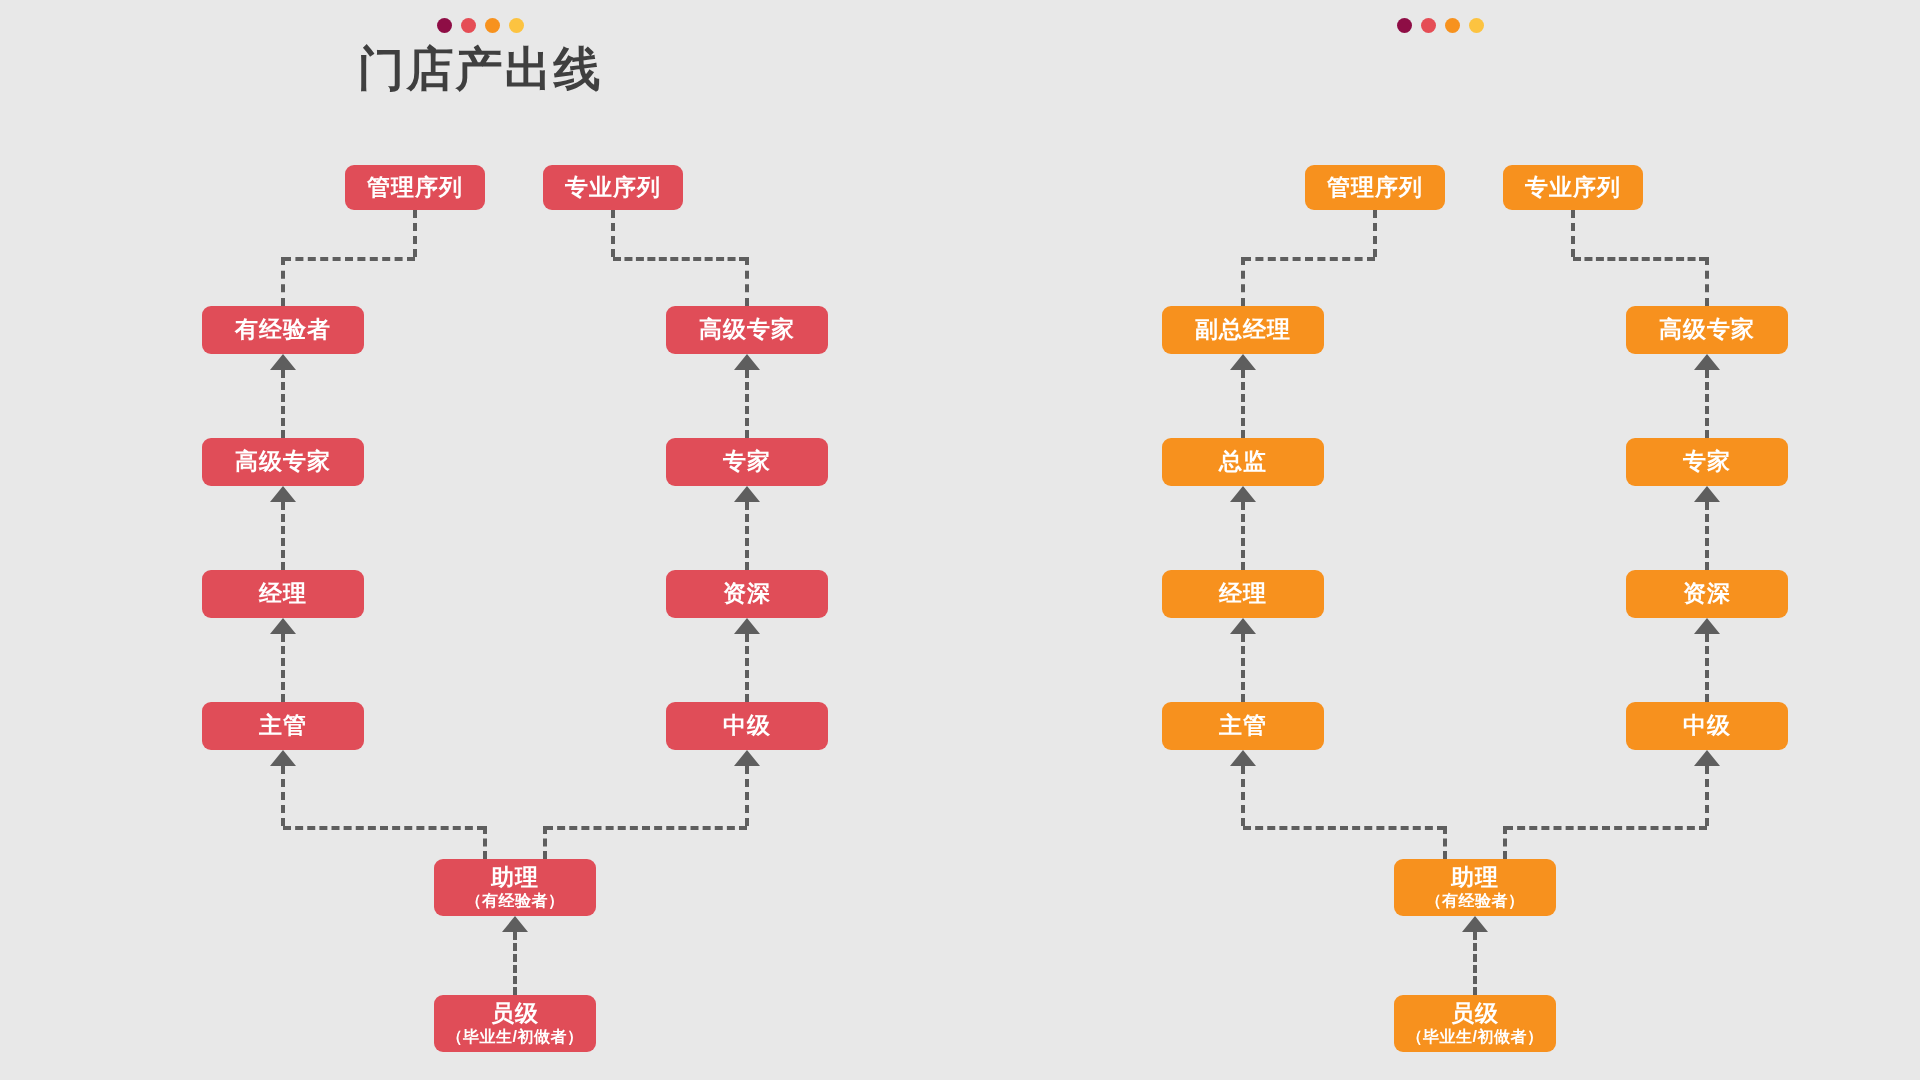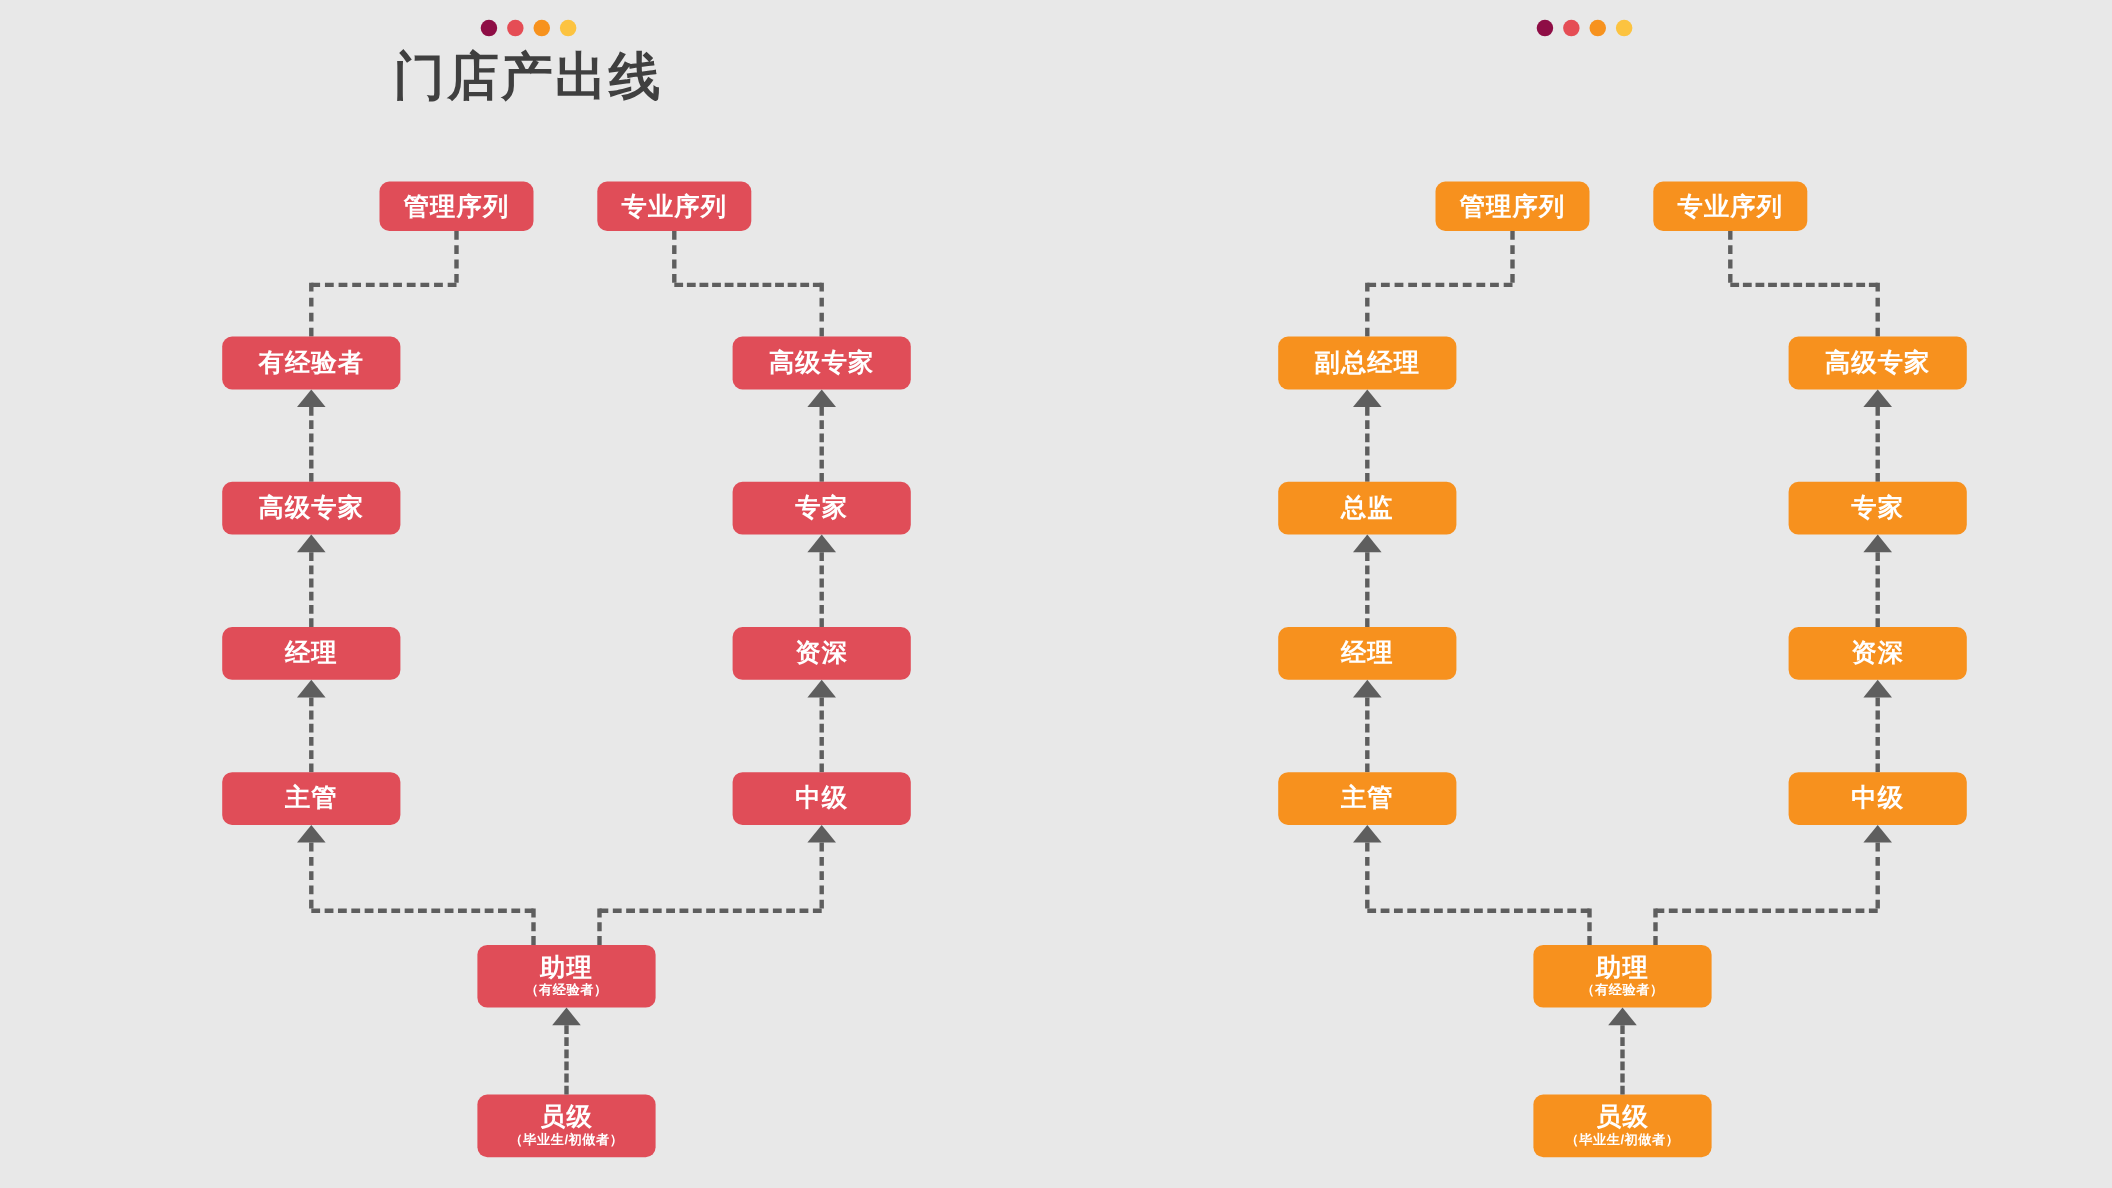--- a/index.html
+++ b/index.html
@@ -34,21 +34,21 @@
     position:absolute;
     border-radius:9px;
     color:#ffffff;
     display:flex; flex-direction:column;
     align-items:center; justify-content:center;
     text-align:center;
     white-space:nowrap;
     transform:translateX(-50%);
   }
   .node .n-main { font-size:23px; font-weight:bold; line-height:1.12; letter-spacing:1px; }
-  .node .n-sub  { font-size:12px; font-weight:bold; line-height:1.2; letter-spacing:0.5px; }
+  .node .n-sub  { font-size:16px; font-weight:bold; line-height:1.2; letter-spacing:0.5px; }
 
   .seq-badge { height:45px; padding:0 22px; }
   .seq-badge .n-main { font-size:23px; }
 
   .rank-box   { height:48px; }
   .base-box   { height:57px; }
   .v-dash {
     position:absolute;
     width:0; border-left:4px dashed #5e5e5e;
     transform:translateX(-50%);

